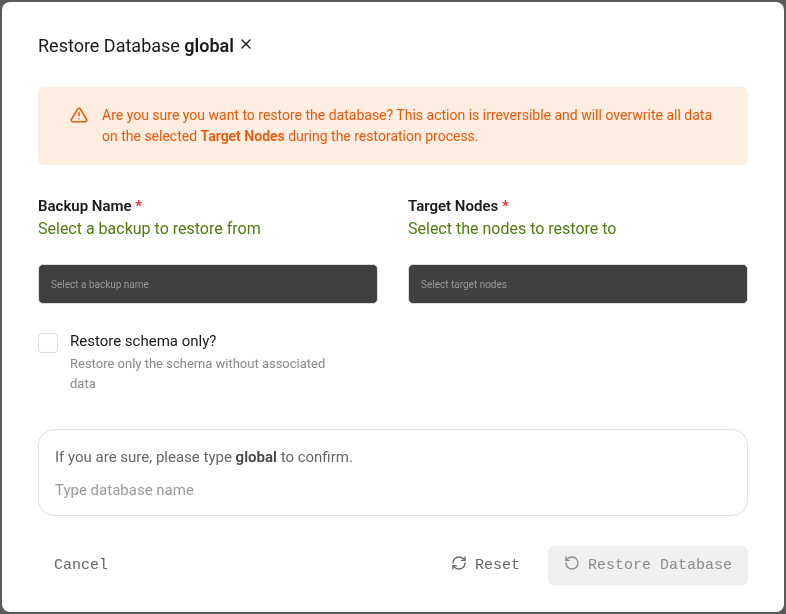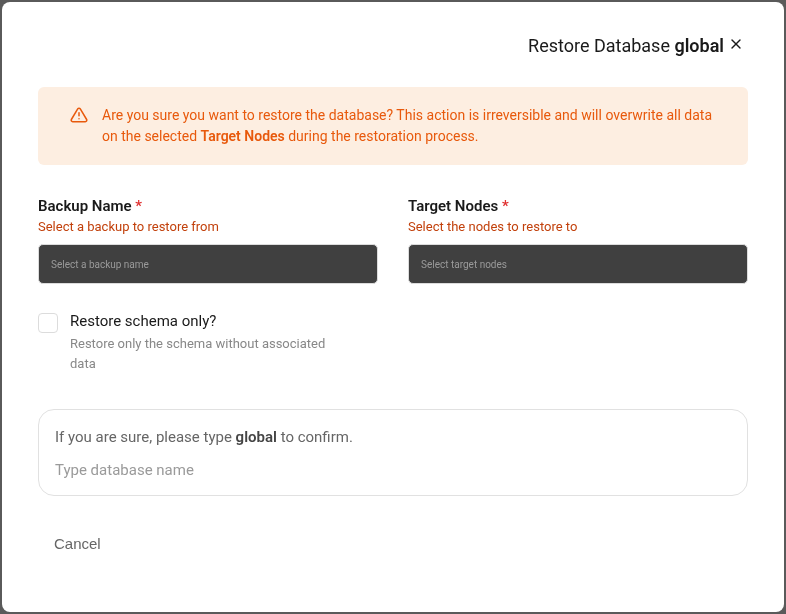--- a/index.html
+++ b/index.html
@@ -18,21 +18,21 @@
       background: #fff;
       width: 782px;
       height: 610px;
       margin: 2px;
       border-radius: 8px;
       padding: 30px 36px 36px 36px;
       position: relative;
     }
     .modal-header {
       display: flex;
-      justify-content: flex-end;
+      justify-content: flex-start;
       align-items: center;
       margin-bottom: 28px;
     }
     .modal-title {
       font-size: 18px;
       font-weight: 400;
       color: #1a1a1a;
     }
     .modal-title strong {
       font-weight: 600;
@@ -88,23 +88,23 @@
       display: block;
       font-size: 15px;
       font-weight: 600;
       color: #1a1a1a;
       margin-bottom: 4px;
     }
     .required-asterisk {
       color: #e03131;
     }
     .form-hint {
-      font-size: 13px;
-      color: #c2410c;
-      margin-bottom: 10px;
+      font-size: 16px;
+      color: #4d7c0f;
+      margin-bottom: 26px;
     }
     .form-input::placeholder, .form-select-placeholder {
       color: #9a9a9a;
     }
     .form-select-wrapper {
       position: relative;
     }
     .form-select-display {
       width: 100%;
       padding: 9px 12px;
@@ -183,21 +183,21 @@
     .btn {
       font-size: 15px;
       font-weight: 500;
       padding: 9px 16px;
       border-radius: 6px;
       border: none;
       cursor: pointer;
       display: inline-flex;
       align-items: center;
       gap: 8px;
-      font-family: Liberation Sans, sans-serif;
+      font-family: Liberation Mono, monospace;
     }
     .btn-ghost {
       background: transparent;
       color: #666;
     }
     .btn-icon svg {
       width: 16px;
       height: 16px;
     }
     .footer-right {
@@ -280,15 +280,37 @@
     <p class="confirm-text">
       <span>If you are sure, please type </span><strong>global</strong><span> to confirm.</span>
     </p>
     <input type="text" class="confirm-input" autofocus="" placeholder="Type database name" style="">
   </div>
 
   <div class="modal-footer">
     <button class="btn btn-ghost">
       <span>Cancel</span>
     </button>
+    <div class="footer-right">
+      <button class="btn btn-ghost">
+        <span class="btn-icon">
+          <svg viewBox="0 0 24 24" fill="none" stroke="currentColor" stroke-width="2" stroke-linecap="round" stroke-linejoin="round">
+            <path d="M3 12a9 9 0 0 1 9-9 9.75 9.75 0 0 1 6.74 2.74L21 8"></path>
+            <path d="M21 3v5h-5"></path>
+            <path d="M21 12a9 9 0 0 1-9 9 9.75 9.75 0 0 1-6.74-2.74L3 16"></path>
+            <path d="M3 21v-5h5"></path>
+          </svg>
+        </span>
+        <span>Reset</span>
+      </button>
+      <button class="btn btn-primary">
+        <span class="btn-icon">
+          <svg viewBox="0 0 24 24" fill="none" stroke="currentColor" stroke-width="2" stroke-linecap="round" stroke-linejoin="round">
+            <path d="M3 12a9 9 0 1 0 9-9 9.75 9.75 0 0 0-6.74 2.74L3 8"></path>
+            <path d="M3 3v5h5"></path>
+          </svg>
+        </span>
+        <span>Restore Database</span>
+      </button>
+    </div>
   </div>
 
 </div>
 
 </body></html>

